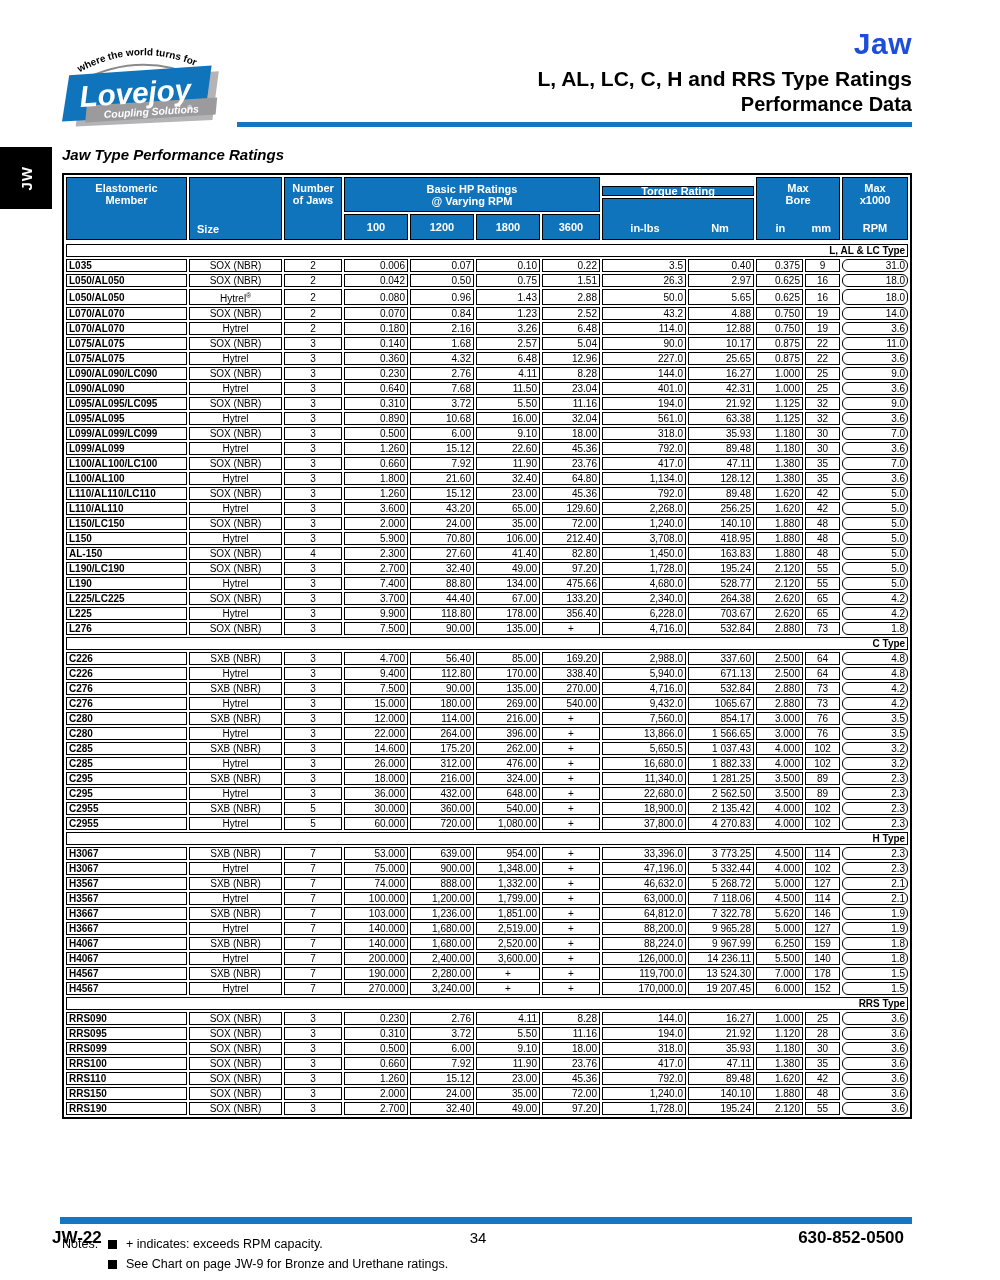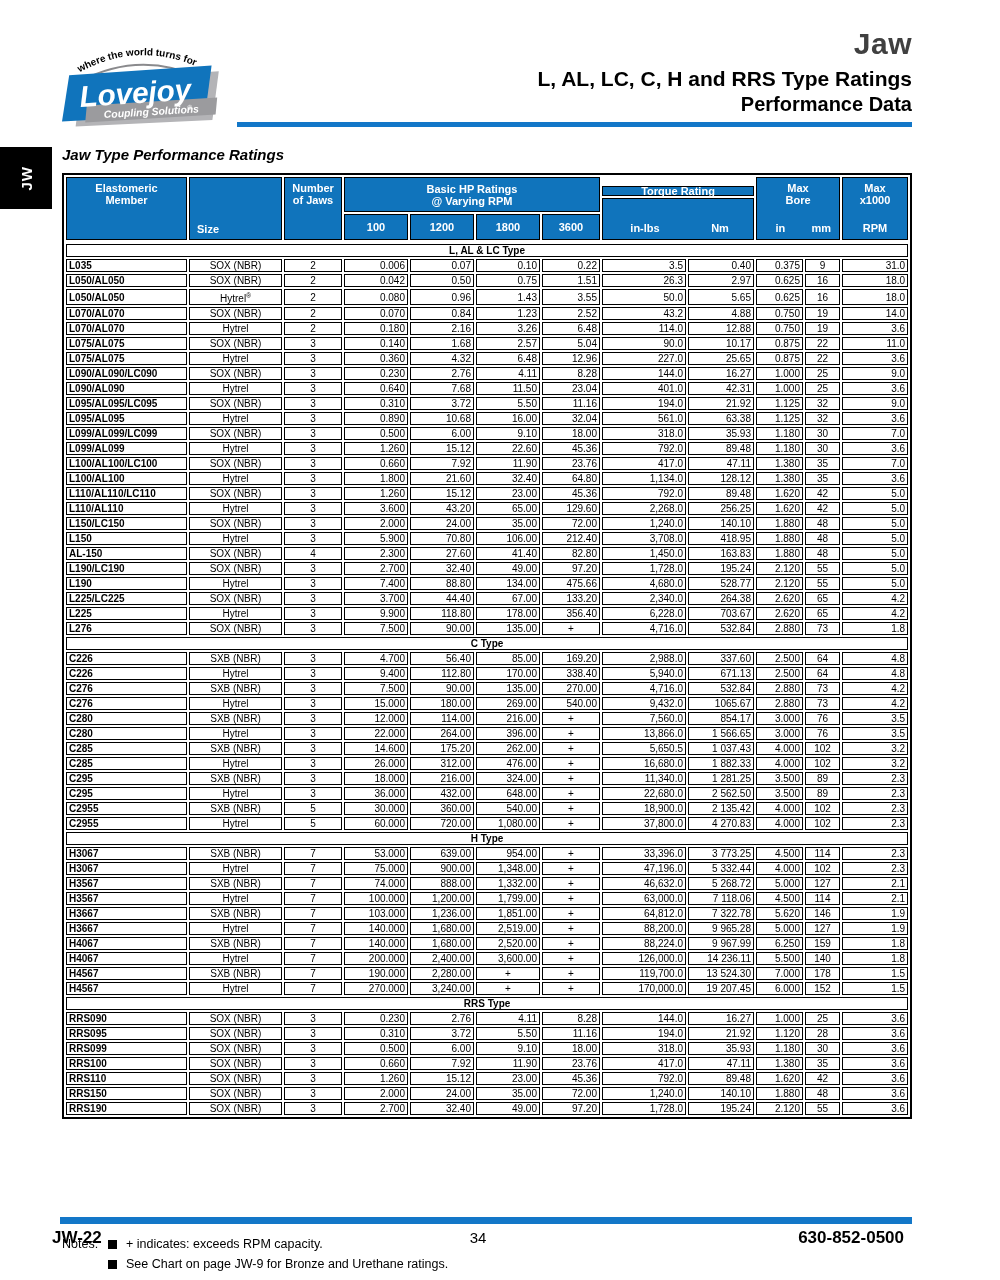--- a/index.html
+++ b/index.html
@@ -3,21 +3,21 @@
 <meta charset="utf-8">
 <style>
   * { box-sizing: border-box; margin: 0; padding: 0; }
   html,body { width:1000px; height:1280px; background:#fff; overflow:hidden;
     font-family:"Liberation Sans", sans-serif; color:#000; }
   .page { position:relative; width:1000px; height:1280px; background:#fff; }
 
   
   .logo-svg { position:absolute; left:58px; top:22px; }
   .title-block { position:absolute; right:88px; top:28px; text-align:right; }
-  .product-title { font-size:30px; font-weight:bold; color:#404040; line-height:32px; letter-spacing:.5px; }
+  .product-title { font-size:30px; font-weight:bold; color:#1d4ed8; line-height:32px; letter-spacing:.5px; }
   .title-line1 { font-size:21px; font-weight:bold; margin-top:7px; line-height:23px; }
   .title-line2 { font-size:20px; font-weight:bold; margin-top:3px; line-height:22px; }
   .header-rule { position:absolute; left:237px; top:122px; width:675px; height:5px; background:#1377C8; }
 
   .side-tab { position:absolute; left:0; top:147px; width:52px; height:62px; background:#000;
     display:flex; align-items:center; justify-content:center; }
   .side-tab span { color:#fff; font-weight:bold; font-size:15px; writing-mode:vertical-rl;
     transform:rotate(180deg); letter-spacing:1px; }
 
   .section-title { position:absolute; left:62px; top:146px; font-size:15px; font-weight:bold; font-style:italic; }
@@ -44,30 +44,30 @@
     padding:4px 0 5px 0; }
   .h-bore .units { width:100%; display:flex; }
   .h-bore .units span { display:inline-block; text-align:center; }
   .h-bore .u1 { width:57%; } .h-bore .u2 { width:43%; }
   .h-max { grid-column:12/13; grid-row:1/4; flex-direction:column; justify-content:space-between;
     padding:4px 0 5px 0; }
 
   table.data { border-collapse:separate; border-spacing:2px; table-layout:fixed; width:846px; }
   table.data td { border:1px solid #000; font-size:10px; height:12px; line-height:11px;
     padding:0 2px; overflow:hidden; white-space:nowrap; background:#fff; }
-  td.sect { background:#E8E8E8; font-weight:bold; font-size:10.5px; text-align:center;
+  td.sect { background:#E8E8E8; font-weight:bold; font-size:10.5px; text-align:right;
     padding-left:7px; height:11px; }
   td.c0 { text-align:left; font-weight:bold; padding-left:5px; }
   td.c1, td.c2 { text-align:center; }
   td.c3, td.c4, td.c5, td.c6 { text-align:right; padding-right:10px; }
   td.c7 { text-align:right; padding-right:13px; }
   td.c8 { text-align:right; padding-right:16px; }
   td.c9 { text-align:right; padding-right:9px; }
   td.c10 { text-align:center; }
-  td.c11 { text-align:right; padding-right:18px; }
+  td.c11 { text-align:right; padding-right:18px;border-radius:6px; }
   td.plus { text-align:center; padding-right:2px; }
   td sup { font-size:6.5px; }
 
   
   .notes { position:absolute; left:62px; top:1234px; font-size:12.5px; line-height:20px; }
   .note-line { display:flex; align-items:baseline; }
   .note-label { width:46px; font-weight:normal; }
   .note-indent { width:46px; }
   .sq { width:9px; height:9px; background:#000; display:inline-block; margin-right:9px;
     position:relative; top:0px; flex:none; align-self:center; }
@@ -191,21 +191,21 @@
             <td class="c10">16</td>
             <td class="c11">18.0</td>
           </tr>
           <tr>
             <td class="c0">L050/AL050</td>
             <td class="c1">Hytrel<sup>®</sup></td>
             <td class="c2">2</td>
             <td class="c3">0.080</td>
             <td class="c4">0.96</td>
             <td class="c5">1.43</td>
-            <td class="c6">3.55</td>
+            <td class="c6">2.88</td>
             <td class="c7">50.0</td>
             <td class="c8">5.65</td>
             <td class="c9">0.625</td>
             <td class="c10">16</td>
             <td class="c11">18.0</td>
           </tr>
           <tr>
             <td class="c0">L070/AL070</td>
             <td class="c1">SOX (NBR)</td>
             <td class="c2">2</td>

